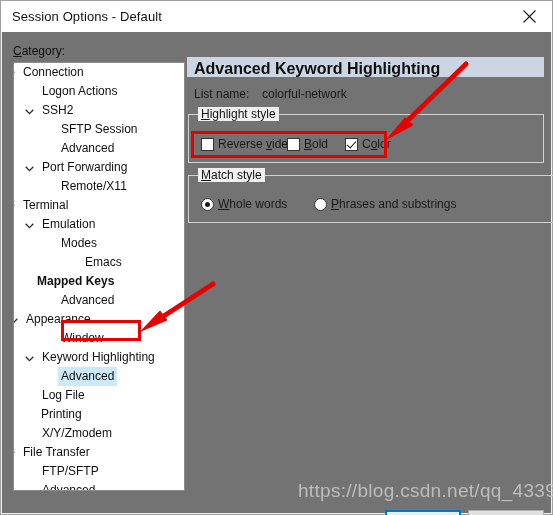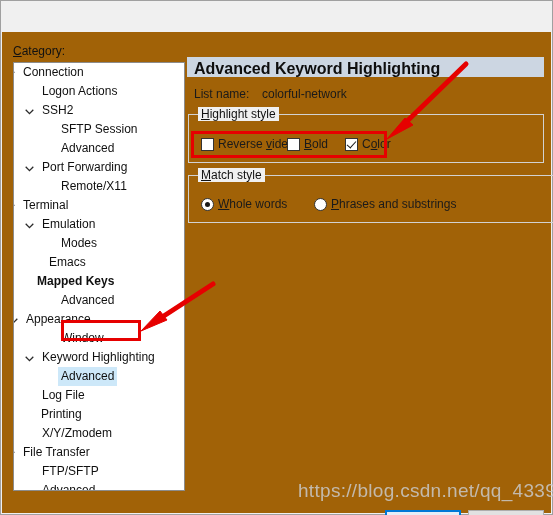--- a/index.html
+++ b/index.html
@@ -48,21 +48,21 @@
     align-items: center;
     justify-content: center;
     cursor: default;
   }
   .close-btn svg { display: block; }
 
   .client {
     position: absolute;
     left: 1px; top: 31px;
     right: 1px; bottom: 1px;
-    background: #a16207;
+    background: #737373;
     padding-left: 48px;
   }
 
   .cat-label {
     position: absolute;
     left: 11px; top: 12px;
     font-size: 12px;
     color: #111;
   }
   .cat-label u { text-decoration: underline; }
@@ -249,20 +249,29 @@
     letter-spacing: 0.3px;
     pointer-events: none;
     font-family: "Liberation Sans", sans-serif;
   }
 </style>
 </head>
 <body>
 
 <div class="window">
 
+  <div class="titlebar">
+    <div class="title-text">Session Options - Default</div>
+    <div class="close-btn">
+      <svg width="13" height="13" viewBox="0 0 13 13">
+        <line x1="0.5" y1="0.5" x2="12.5" y2="12.5" stroke="#1a1a1a" stroke-width="1.1"></line>
+        <line x1="12.5" y1="0.5" x2="0.5" y2="12.5" stroke="#1a1a1a" stroke-width="1.1"></line>
+      </svg>
+    </div>
+  </div>
 
   <div class="client">
 
     <div class="cat-label">
       <u>C</u><span>ategory:</span>
     </div>
 
     <div class="tree" id="tree">
         <div class="tnode"><span style="position: relative; margin-left: 6px;"><span class="chev">
               <svg width="9" height="6" viewBox="0 0 9 6">
@@ -287,21 +296,21 @@
               <svg width="9" height="6" viewBox="0 0 9 6">
                 <path d="M0.7 0.8 L4.5 4.6 L8.3 0.8" fill="none" stroke="#2b2b2b" stroke-width="1.3"></path>
               </svg>
             </span><span class="lbl">Terminal</span></span></div>
         <div class="tnode"><span style="position: relative; margin-left: 25px;"><span class="chev">
               <svg width="9" height="6" viewBox="0 0 9 6">
                 <path d="M0.7 0.8 L4.5 4.6 L8.3 0.8" fill="none" stroke="#2b2b2b" stroke-width="1.3"></path>
               </svg>
             </span><span class="lbl">Emulation</span></span></div>
         <div class="tnode"><span style="position: relative; margin-left: 44px;"><span class="lbl">Modes</span></span></div>
-        <div class="tnode"><span style="position: relative; margin-left: 32px;"><span class="lbl">Emacs</span></span></div>
+        <div class="tnode"><span style="position: relative; margin-left: 68px;"><span class="lbl">Emacs</span></span></div>
         <div class="tnode"><span style="position: relative; margin-left: 20px; font-weight: bold;"><span class="lbl">Mapped Keys</span></span></div>
         <div class="tnode"><span style="position: relative; margin-left: 44px;"><span class="lbl">Advanced</span></span></div>
         <div class="tnode"><span style="position: relative; margin-left: 9px;"><span class="chev">
               <svg width="9" height="6" viewBox="0 0 9 6">
                 <path d="M0.7 0.8 L4.5 4.6 L8.3 0.8" fill="none" stroke="#2b2b2b" stroke-width="1.3"></path>
               </svg>
             </span><span class="lbl">Appearance</span></span></div>
         <div class="tnode"><span style="position: relative; margin-left: 44px;"><span class="lbl">Window</span></span></div>
         <div class="tnode"><span style="position: relative; margin-left: 25px;"><span class="chev">
               <svg width="9" height="6" viewBox="0 0 9 6">

